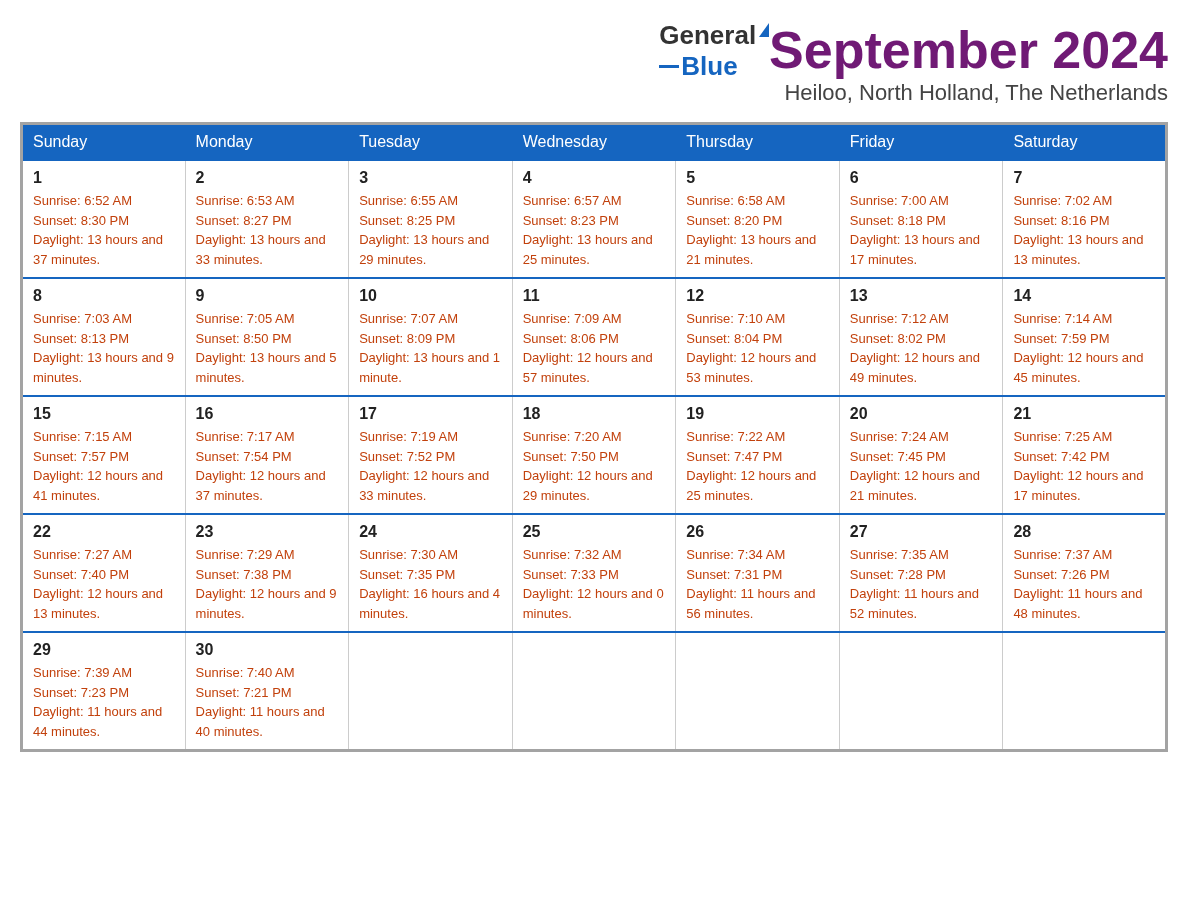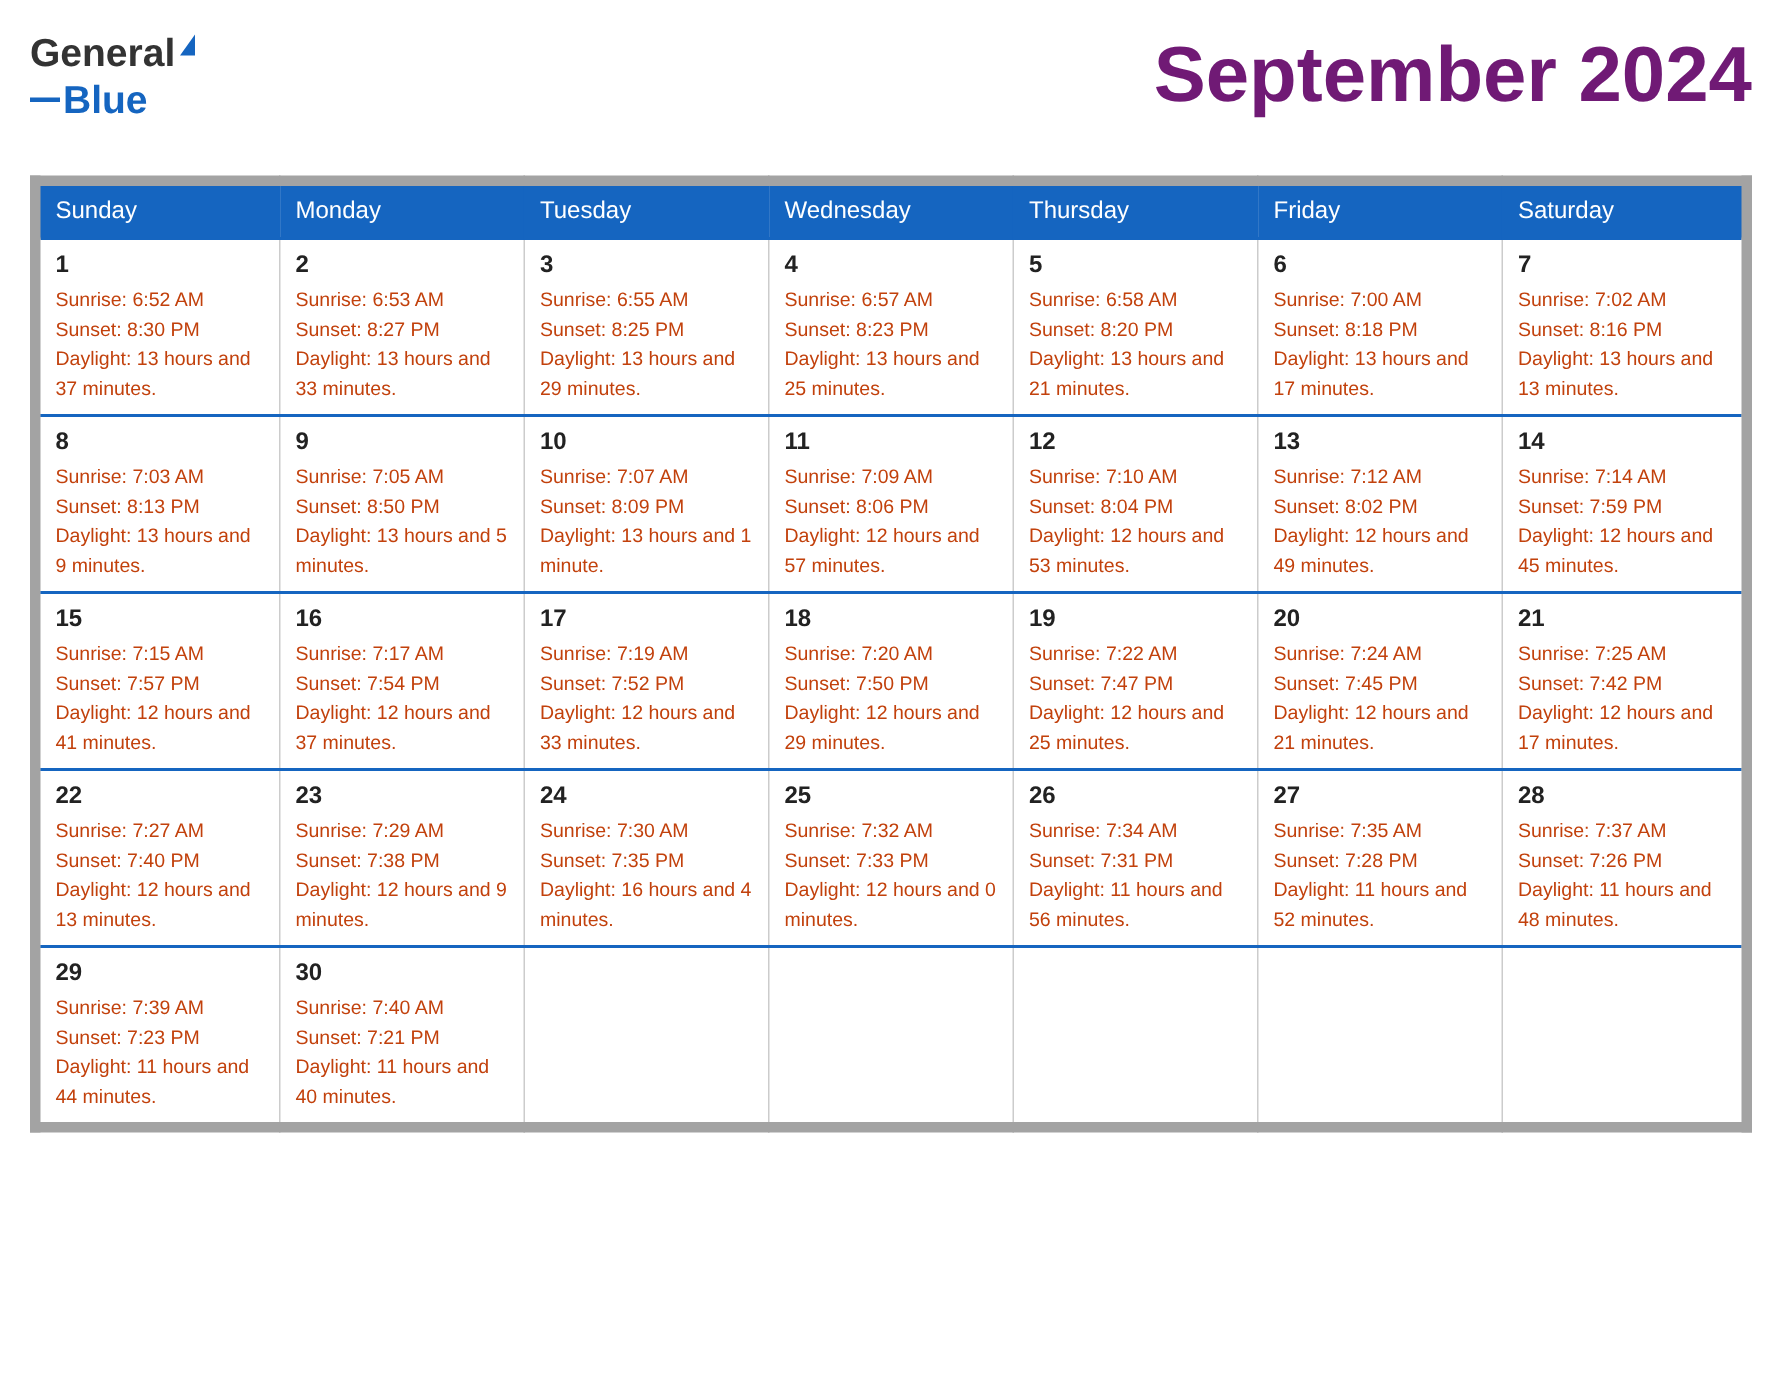--- a/index.html
+++ b/index.html
@@ -5,40 +5,40 @@
     * { box-sizing: border-box; margin: 0; padding: 0; }
     body {
       font-family: Arial, sans-serif;
       background: #fff;
       padding: 20px;
       width: 1188px;
       min-height: 918px;
     }
     .header {
       display: flex;
-      justify-content: space-between;
+      justify-content: flex-end;
       align-items: flex-start;
-      margin-bottom: 35px;
+      margin-bottom: 16px;
     }
     .title-section {
       text-align: right;
     }
     .month-title {
       font-size: 52px;
       font-weight: bold;
       color: #701a75;
     }
     .location {
       font-size: 22px;
       color: #444;
     }
     .calendar {
       width: 100%;
       border-collapse: collapse;
-      border: 7px solid #a3a3a3;
+      border: 3px solid #a3a3a3;
     }
     .calendar th {
       background: #1565c0;
       color: #fff;
       padding: 8px 10px;
       font-size: 16px;
       font-weight: normal;
       text-align: left;
       border: 1px solid #1565c0;
     }
@@ -84,20 +84,21 @@
       <span style="font-size:26px;font-weight:bold;color:#333;">General</span>
       <span style="display:inline-block;width:0;height:0;border-left:10px solid transparent;border-bottom:14px solid #1565c0;margin-left:3px;position:relative;top:-6px;"></span>
     </div>
     <div style="display:flex;align-items:center;">
       <span style="height:3px;background:#1565c0;display:inline-block;width:20px;margin-right:2px;"></span>
       <span style="font-size:26px;font-weight:bold;color:#1565c0;">Blue</span>
     </div>
   </div>
   <div class="title-section">
     <div class="month-title">September 2024</div>
+    <div class="location">Heiloo, North Holland, The Netherlands</div>
   </div>
 </div>
 
 <table class="calendar">
   <thead>
     <tr>
     <th>Sunday</th>
         <th>Monday</th>
         <th>Tuesday</th>
         <th>Wednesday</th>

